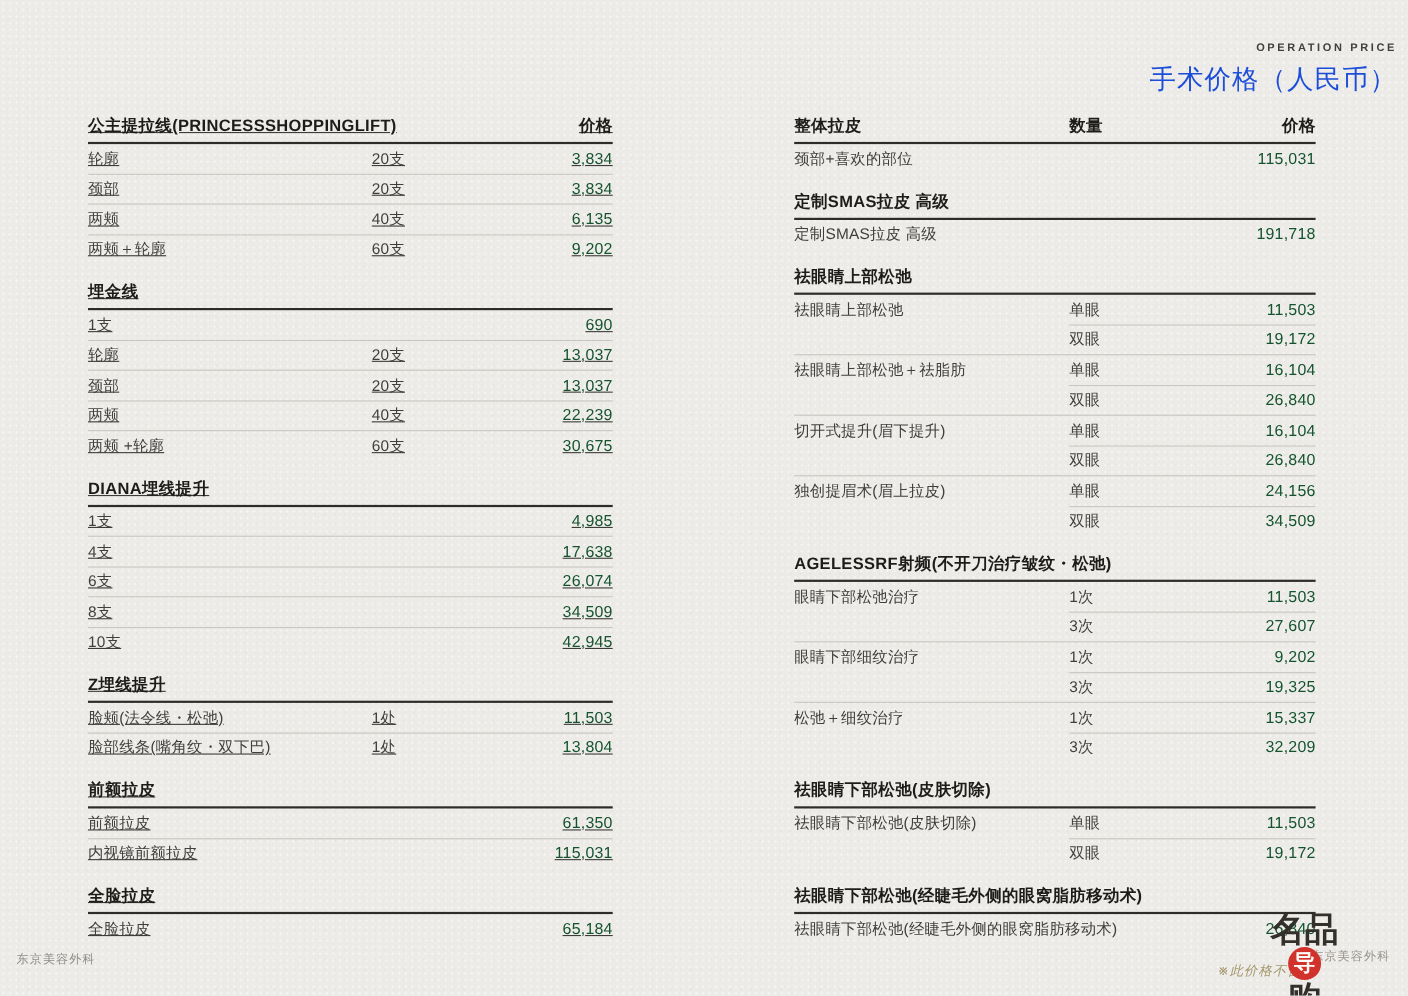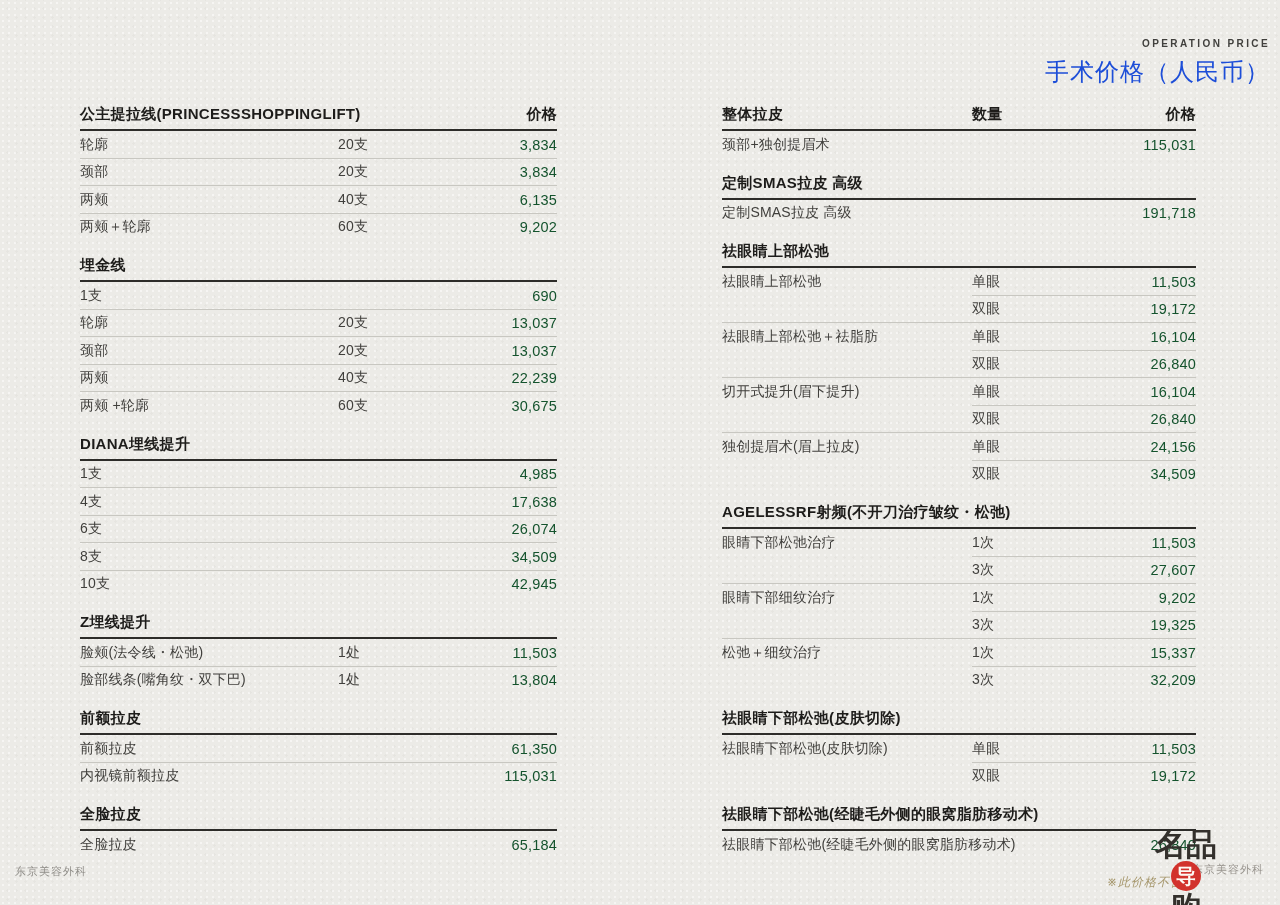--- a/index.html
+++ b/index.html
@@ -20,21 +20,21 @@
   .eyebrow {
     font-size:10px; letter-spacing:2.4px; color:#41403d; font-weight:bold;
   }
   .page-title {
     font-size:24px; color:#1d4ed8; margin-top:7px; letter-spacing:1px; font-weight:500;
   }
   .columns {
     display:flex; gap:165px; padding:0 84px 0 80px; margin-top:17px;
   }
   .col { position:relative; }
-  .col-left  { width:477px; --qoff:258px; }
+  .col-left  { width:477px;text-decoration:underline; --qoff:258px; }
   .col-right { width:474px; --qoff:250px; }
 
   .price-table { margin-bottom:15px; }
   .t-head {
     display:flex; align-items:baseline;
     border-bottom:2px solid #2d2c29;
     padding-bottom:5px;
     font-weight:bold; font-size:15px; color:#1d1c1a;
     letter-spacing:.3px;
   }
@@ -249,21 +249,21 @@
   <div class="col col-right">
 
   <section class="price-table">
     <div class="t-head">
       <span class="t-title">整体拉皮</span>
       <span class="t-qty">数量</span>
       <span class="t-price">价格</span>
     </div>
     <div class="t-body">
           <div class="row">
-    <span class="c-name">颈部+独创提眉术</span>
+    <span class="c-name">颈部+喜欢的部位</span>
     <span class="c-qty"></span>
     <span class="c-price">115,031</span>
   </div>
         </div>
   </section>
       <section class="price-table">
     <div class="t-head">
       <span class="t-title">定制SMAS拉皮 高级</span>
       <span class="t-qty"></span>
       <span class="t-price"></span>

